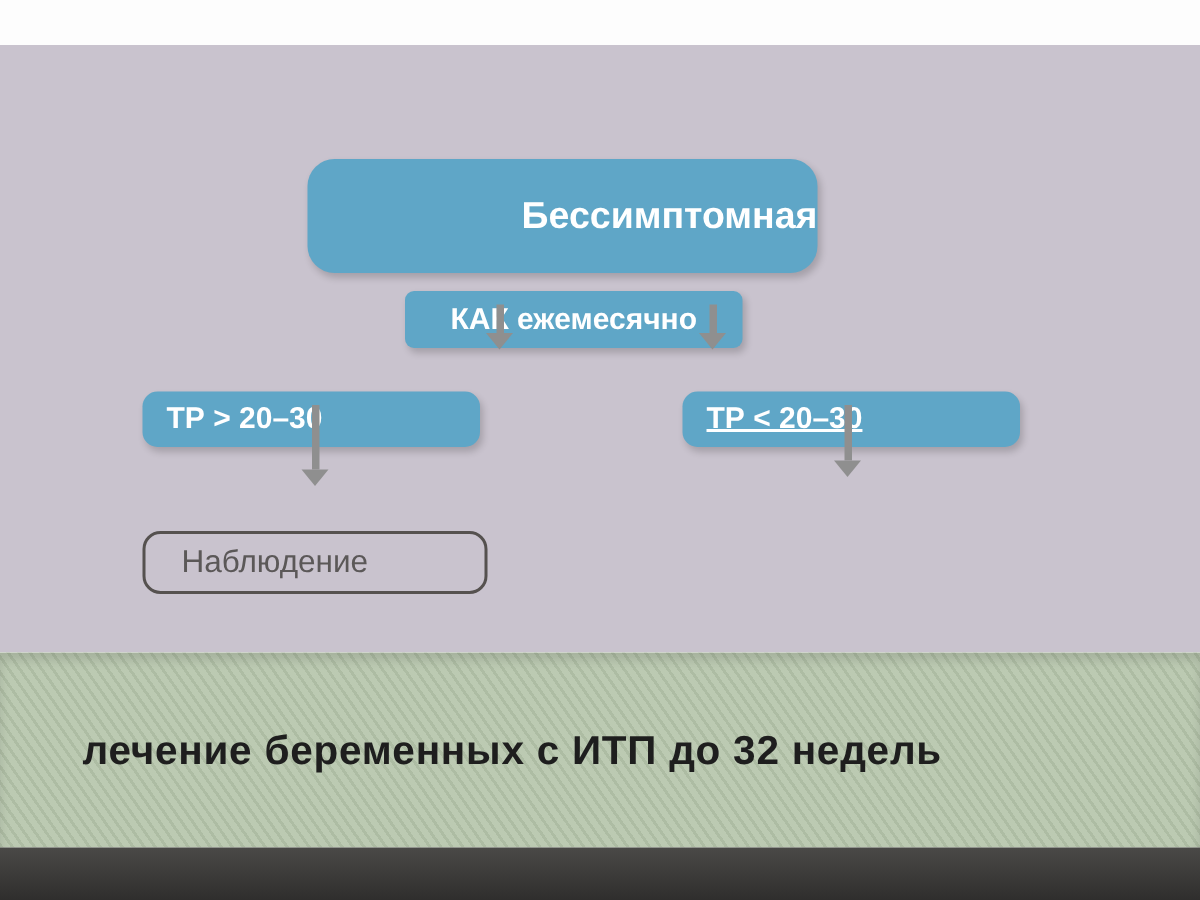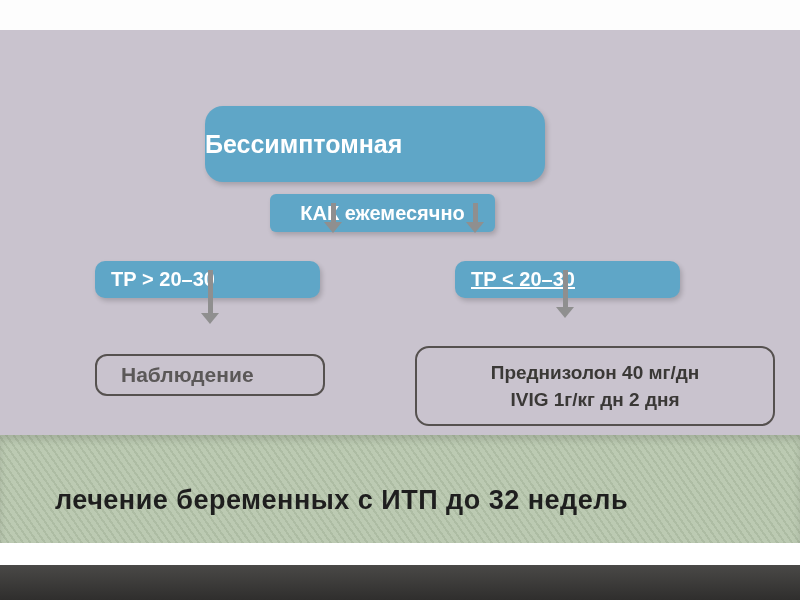--- a/index.html
+++ b/index.html
@@ -23,21 +23,21 @@
     background:#5fa6c7;
     color:#ffffff;
     font-weight:bold;
     box-shadow:2px 3px 5px rgba(0,0,0,0.18);
     display:flex;flex-direction:column;justify-content:center;
     box-sizing:border-box;
   }
   .root-node{
     left:205px;top:76px;width:340px;height:76px;
     border-radius:18px;
-    text-align:left;
+    text-align:right;
     font-size:25px;line-height:32px;
   }
   .monitor-node{
     left:270px;top:164px;width:225px;height:38px;
     border-radius:6px;
     text-align:center;
     font-size:20px;
   }
   .branch-node{
     height:37px;width:225px;
@@ -47,21 +47,21 @@
     justify-content:center;
   }
   .branch-left{left:95px;top:231px;}
   .branch-right{left:455px;top:231px;text-decoration:underline;}
   .outcome{
     position:absolute;
     border:2px solid #55514f;
     border-radius:14px;
     box-sizing:border-box;
     color:#4f4c4a;
-    font-weight:bold;
+    font-weight:normal;
     display:flex;flex-direction:column;justify-content:center;
     background:transparent;
   }
   .outcome-left{
     left:95px;top:324px;width:230px;height:42px;
     font-size:21px;color:#5b5858;
     padding-left:24px;
     border-radius:12px;
   }
   .outcome-right{
@@ -79,21 +79,21 @@
     width:5px;flex:1;
     background:#8f8f8f;
   }
   .arrow-head{
     width:0;height:0;
     border-left:9px solid transparent;
     border-right:9px solid transparent;
     border-top:11px solid #8f8f8f;
   }
   .footer-band{
-    position:absolute;left:0;top:435px;width:800px;height:108px;
+    position:absolute;left:0;top:435px;width:800px;height:130px;
     background:
       repeating-linear-gradient(55deg, rgba(80,95,70,0.10) 0px, rgba(80,95,70,0.10) 2px, rgba(255,255,255,0.05) 2px, rgba(255,255,255,0.05) 6px),
       #b8c7ae;
     box-shadow:inset 0 5px 7px rgba(0,0,0,0.12);
   }
   .footer-caption{
     position:absolute;left:55px;top:50px;
     font-size:27px;font-weight:bold;color:#1e1e1e;
     letter-spacing:0.5px;
   }
@@ -140,24 +140,20 @@
       <div class="arrow-head"></div>
     </div>
     <div class="arrow" style="left:556px;top:240px;height:48px;">
       <div class="arrow-line"></div>
       <div class="arrow-head"></div>
     </div>
 
     <div class="outcome outcome-left">
       <span>Наблюдение</span>
     </div>
-    <div class="outcome outcome-right">
-      <span>Преднизолон  40 мг/дн</span>
-      <span>IVIG 1г/кг дн 2 дня</span>
-    </div>
 
   </div>
 
   <div class="footer-band">
     <div class="footer-caption">лечение беременных с ИТП  до 32 недель</div>
   </div>
 
   <div class="bottom-strip"></div>
 
 </div>

